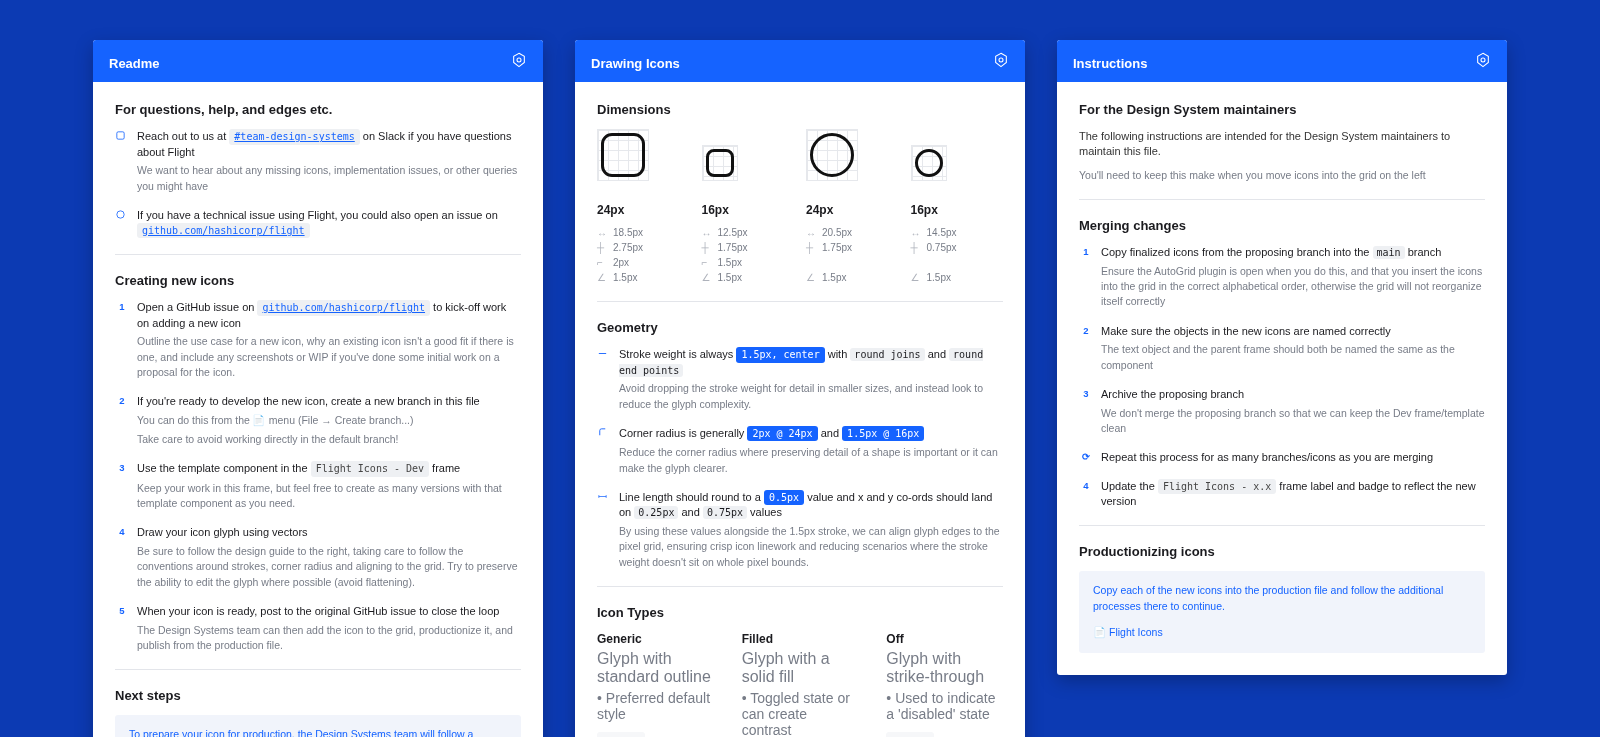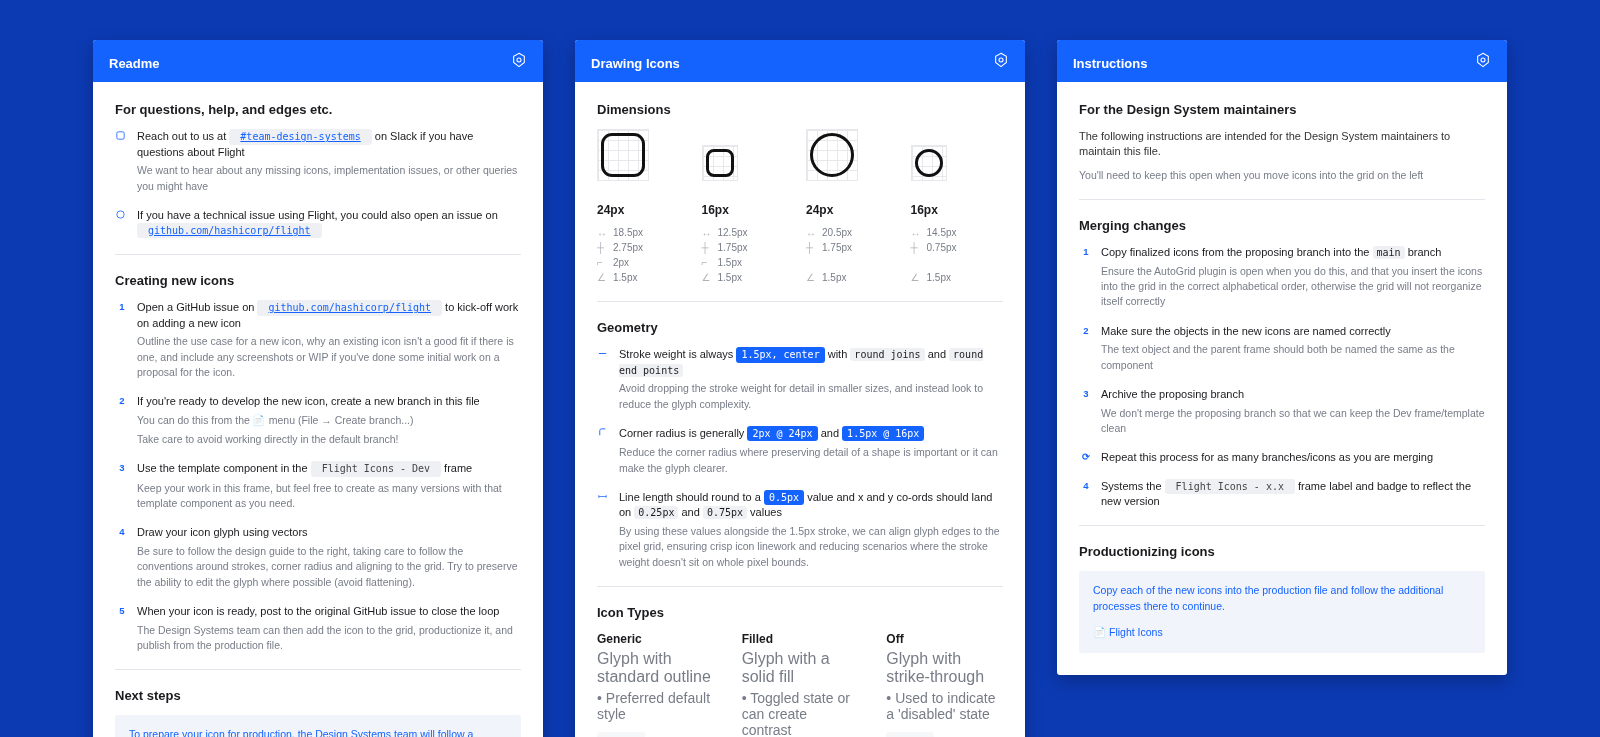--- a/index.html
+++ b/index.html
@@ -73,21 +73,21 @@
   .entry .title {
     font-size: 11px;
     font-weight: 500;
     line-height: 1.35;
   }
   .entry .desc { margin-top: 4px; }
   .chip {
     display: inline-block;
     background: #eef0f3;
     border-radius: 3px;
-    padding: 1px 11px;
+    padding: 1px 5px;
     font-size: 10px;
     color: #444;
     font-family: ui-monospace,Menlo,monospace;
   }
   .chip.link { color: #1563ff; text-decoration: underline; }
   .chip.plugin {
     background: #eef0f3;
     color: #333;
     text-decoration: underline;
   }
@@ -550,21 +550,21 @@
             <path d="M12 2l8 4.6v9L12 22l-8-6.4v-9L12 2z"></path>
             <circle cx="12" cy="12" r="3"></circle>
           </svg>
       </span>
     </div>
     <div class="panel-body">
 
       <h2 class="sec">For the Design System maintainers</h2>
       <p class="intro">The following instructions are intended for the Design System maintainers to maintain this file.</p>
 
-      <div class="subtle" style="margin-top:4px">You'll need to keep this open when you move icons into the grid on the left</div>
+      <div class="subtle" style="margin-top:4px">You'll need to keep this make when you move icons into the grid on the left</div>
 
       <hr class="divider">
 
       <h2 class="sec">Merging changes</h2>
 
       <div class="entry">
         <span class="num">1</span>
         <div class="content">
           <div class="title">
             <span>Copy finalized icons from the proposing branch into the</span>
@@ -595,21 +595,21 @@
         <span class="num">⟳</span>
         <div class="content">
           <div class="title">Repeat this process for as many branches/icons as you are merging</div>
         </div>
       </div>
 
       <div class="entry">
         <span class="num">4</span>
         <div class="content">
           <div class="title">
-            <span>Systems the</span>
+            <span>Update the</span>
             <span class="chip">Flight Icons - x.x</span>
             <span>frame label and badge to reflect the new version</span>
           </div>
         </div>
       </div>
 
       <hr class="divider">
 
       <h2 class="sec">Productionizing icons</h2>
       <div class="callout">

